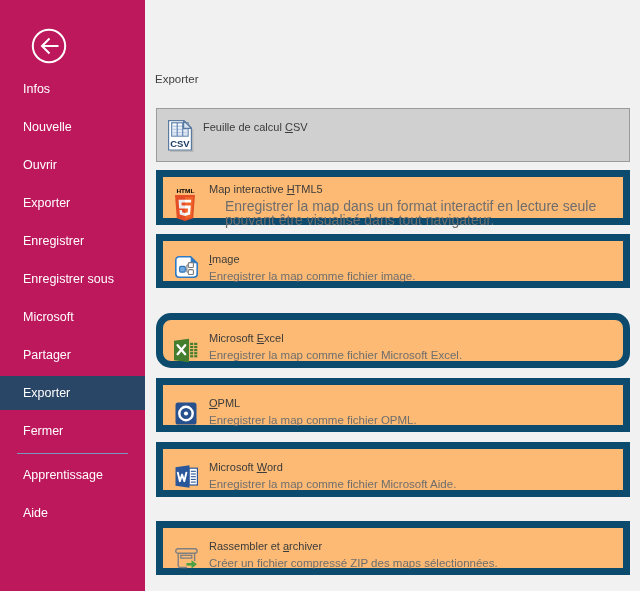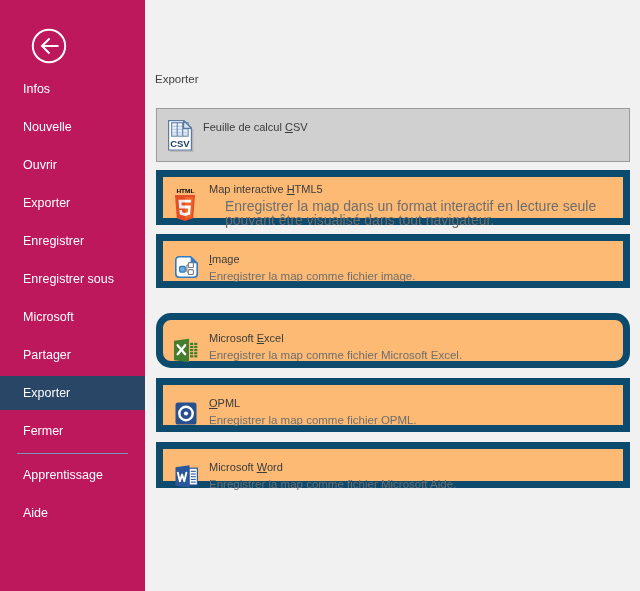--- a/index.html
+++ b/index.html
@@ -119,30 +119,42 @@
   <div class="box" style="top:378px;height:54px;">
     <svg class="icon" style="left:12px;top:17px" width="22" height="23" viewBox="0 0 22 23">
       <rect x="0.5" y="0.5" width="21" height="22" rx="2.6" fill="#27508f"></rect>
       <circle cx="11" cy="11.5" r="6.7" fill="none" stroke="#fff" stroke-width="2.4"></circle>
       <circle cx="11" cy="11.5" r="2.1" fill="#fff"></circle>
     </svg>
     <div class="title" style="top:11px"><u>O</u>PML</div>
     <div class="desc" style="top:28px">Enregistrer la map comme fichier OPML.</div>
   </div>
 
-  <div class="box" style="top:442px;height:46px;">
+  <div class="box" style="top:442px;height:55px;">
     <svg class="icon" style="left:12px;top:16px" width="23" height="23" viewBox="0 0 23 23">
       <rect x="14" y="3.2" width="8.4" height="16.8" fill="#fff" stroke="#2b579a" stroke-width="1.2"></rect>
       <g stroke="#2b579a" stroke-width="1.1">
         <line x1="15.8" y1="6.3" x2="20.8" y2="6.3"></line>
         <line x1="15.8" y1="9" x2="20.8" y2="9"></line>
         <line x1="15.8" y1="11.7" x2="20.8" y2="11.7"></line>
         <line x1="15.8" y1="14.4" x2="20.8" y2="14.4"></line>
         <line x1="15.8" y1="17.1" x2="20.8" y2="17.1"></line>
       </g>
       <path d="M0.5,2.2 L14.5,0.2 L14.5,22.8 L0.5,20.8 Z" fill="#2b579a"></path>
       <path d="M2.8,7.6 L4.9,16.2 L7.1,9.6 L9.3,16.2 L11.4,7.6" fill="none" stroke="#fff" stroke-width="1.9" stroke-linejoin="round" stroke-linecap="round"></path>
     </svg>
     <div class="title" style="top:11px">Microsoft <u>W</u>ord</div>
     <div class="desc" style="top:28px">Enregistrer la map comme fichier Microsoft Aide.</div>
   </div>
 
+  <div class="box" style="top:521px;height:54px;">
+    <svg class="icon" style="left:12px;top:20px" width="23" height="22" viewBox="0 0 23 22">
+      <rect x="0.7" y="0.7" width="21.4" height="4.6" rx="2.3" fill="none" stroke="#808080" stroke-width="1.4"></rect>
+      <path d="M3.2,5.3 V17.5 A2,2 0 0 0 5.2,19.5 H12" fill="none" stroke="#808080" stroke-width="1.4"></path>
+      <path d="M19.6,5.3 V13" fill="none" stroke="#808080" stroke-width="1.4"></path>
+      <rect x="5.8" y="7.3" width="11" height="2.8" fill="none" stroke="#808080" stroke-width="1.3"></rect>
+      <line x1="11.5" y1="16.3" x2="17" y2="16.3" stroke="#4aa146" stroke-width="2.6"></line>
+      <path d="M16.5,12.2 L22,16.3 L16.5,20.4 Z" fill="#4aa146"></path>
+    </svg>
+    <div class="title" style="top:11px">Rassembler et <u>a</u>rchiver</div>
+    <div class="desc" style="top:28px">Créer un fichier compressé ZIP des maps sélectionnées.</div>
+  </div>
 </div>
 
 </body></html>

